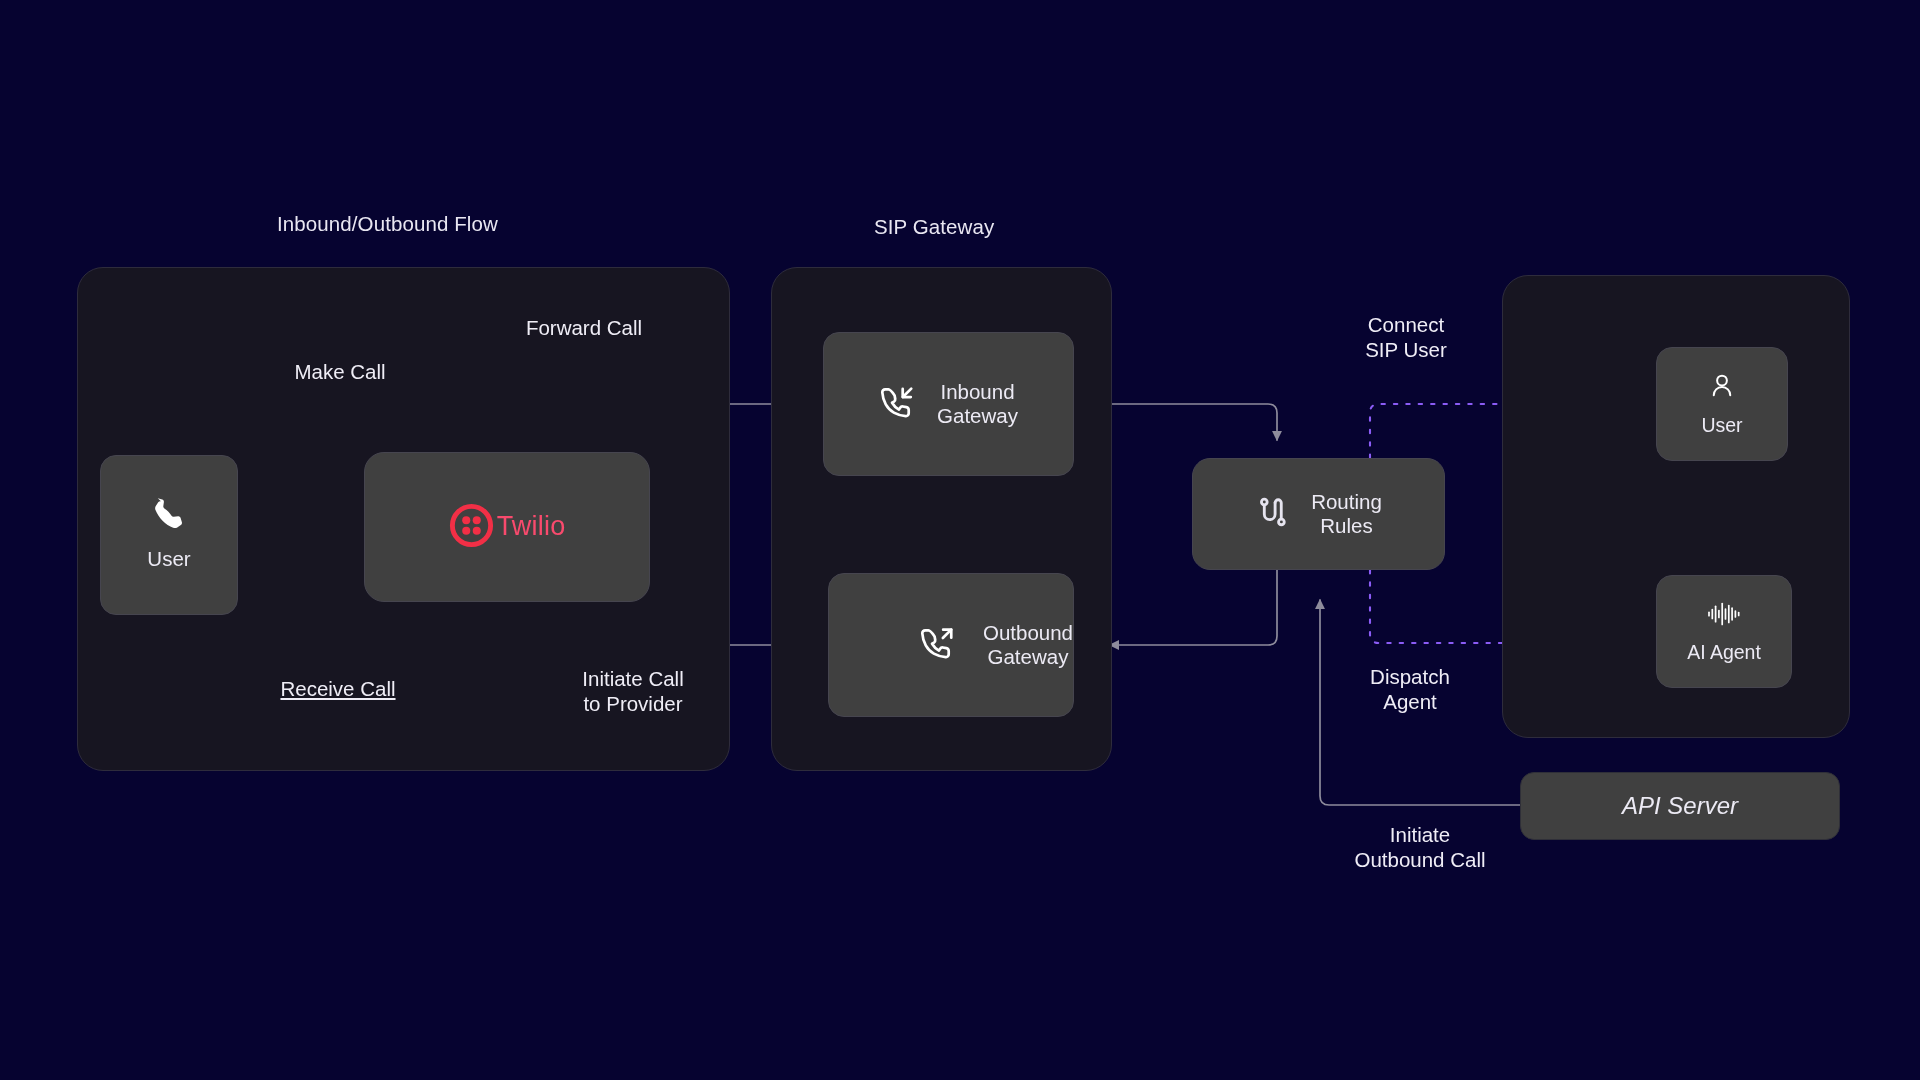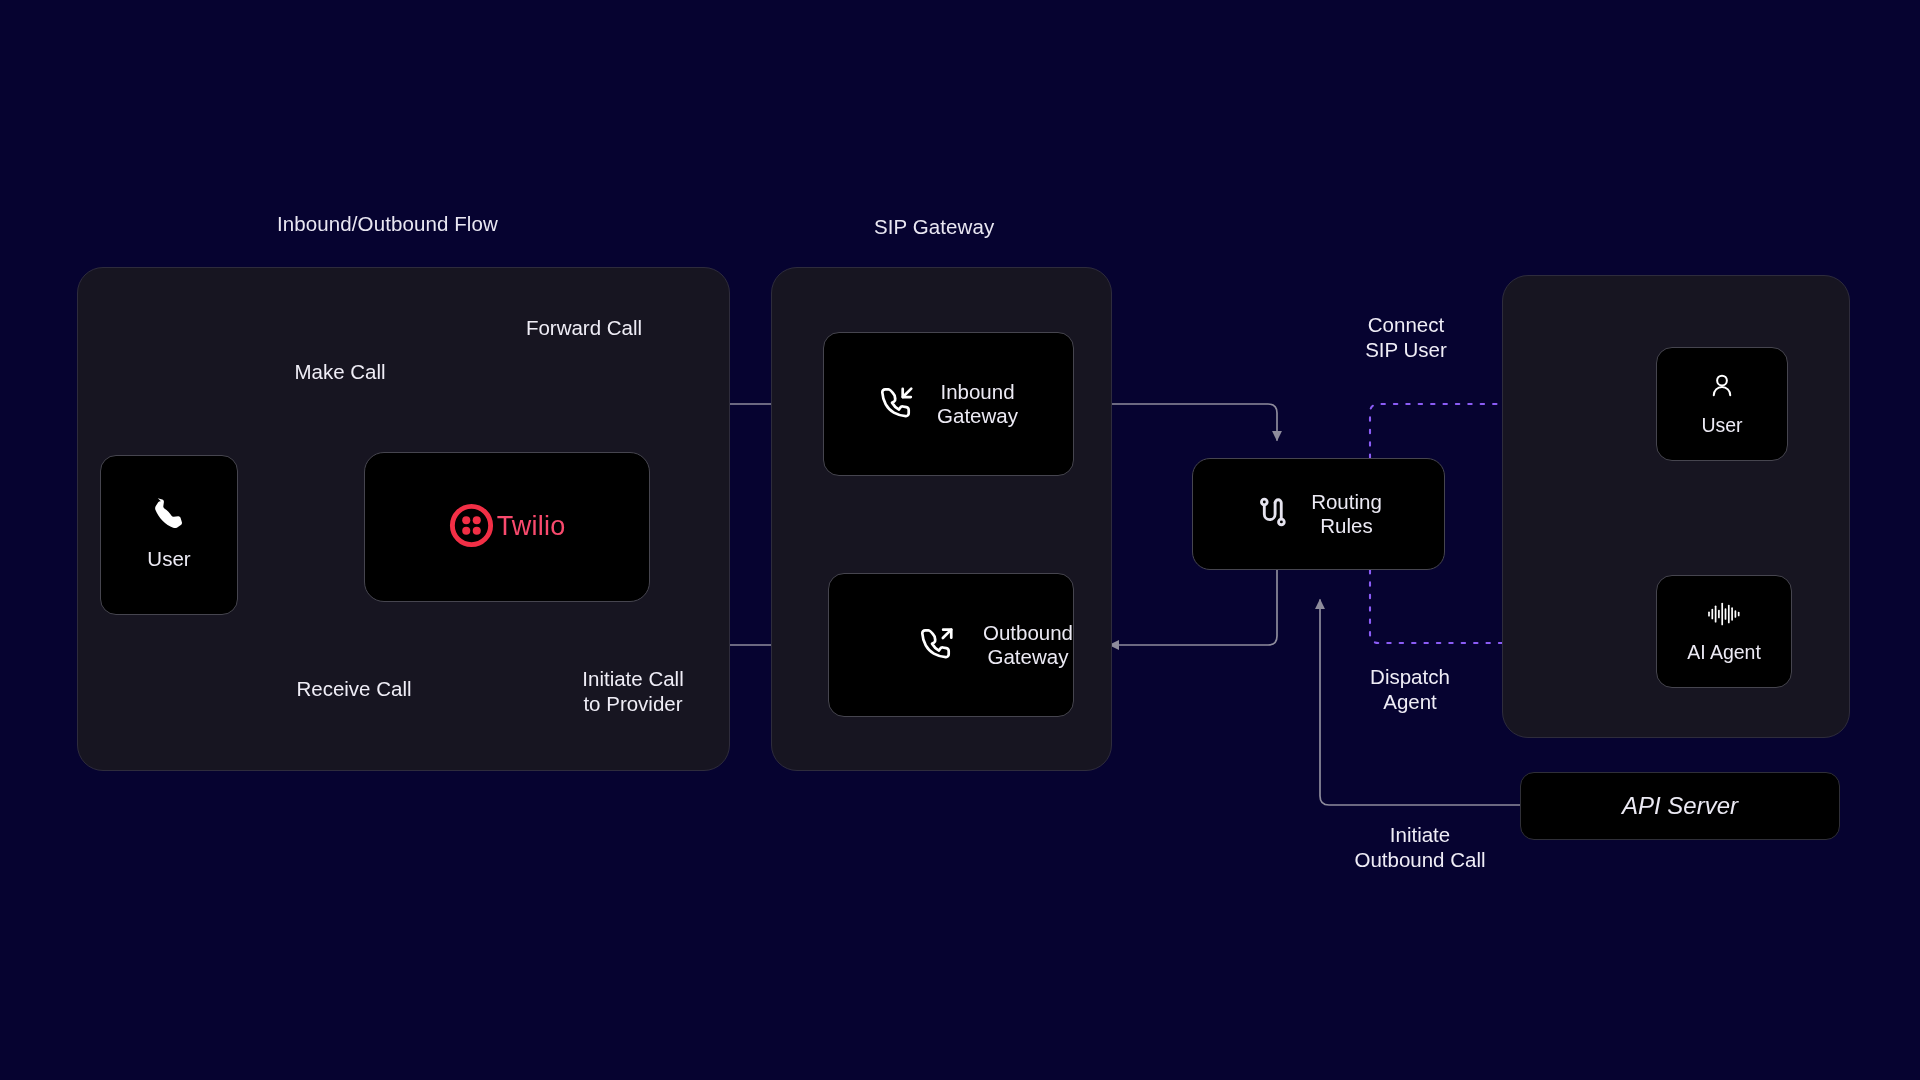--- a/index.html
+++ b/index.html
@@ -33,21 +33,21 @@
     color: #e9e7f2;
     font-size: 20.5px;
     white-space: nowrap;
     letter-spacing: 0.1px;
   }
 
   
   .node {
     position: absolute;
     box-sizing: border-box;
-    background: #000000;
+    background: #404040;
     border: 1px solid #46454f;
     border-radius: 16px;
     display: flex;
     align-items: center;
     justify-content: center;
     color: #eceaf4;
   }
   .node.square {
     flex-direction: column;
     gap: 9px;
@@ -127,21 +127,21 @@
   <div class="group" style="left:77px; top:267px; width:653px; height:504px;"></div>
 
   <div class="group-title" style="left:874px; top:215px;">SIP Gateway</div>
 
   <div class="group" style="left:771px; top:267px; width:341px; height:504px;"></div>
 
   <div class="group" style="left:1502px; top:275px; width:348px; height:463px;"></div>
 
   <div class="edge-label" style="left:250px; top:360px; width:180px;">Make Call</div>
 
-  <div class="edge-label" style="left:259px; top:677px; width:190px;">Receive Call</div>
+  <div class="edge-label" style="left:243px; top:677px; width:190px;text-decoration:underline;">Receive Call</div>
 
   <div class="edge-label" style="left:474px; top:316px; width:220px;">Forward Call</div>
 
   <div class="edge-label" style="left:533px; top:667px; width:200px;">Initiate Call
 to Provider</div>
 
   <div class="edge-label" style="left:1316px; top:313px; width:180px;">Connect
 SIP User</div>
 
   <div class="edge-label" style="left:1320px; top:665px; width:180px;">Dispatch

